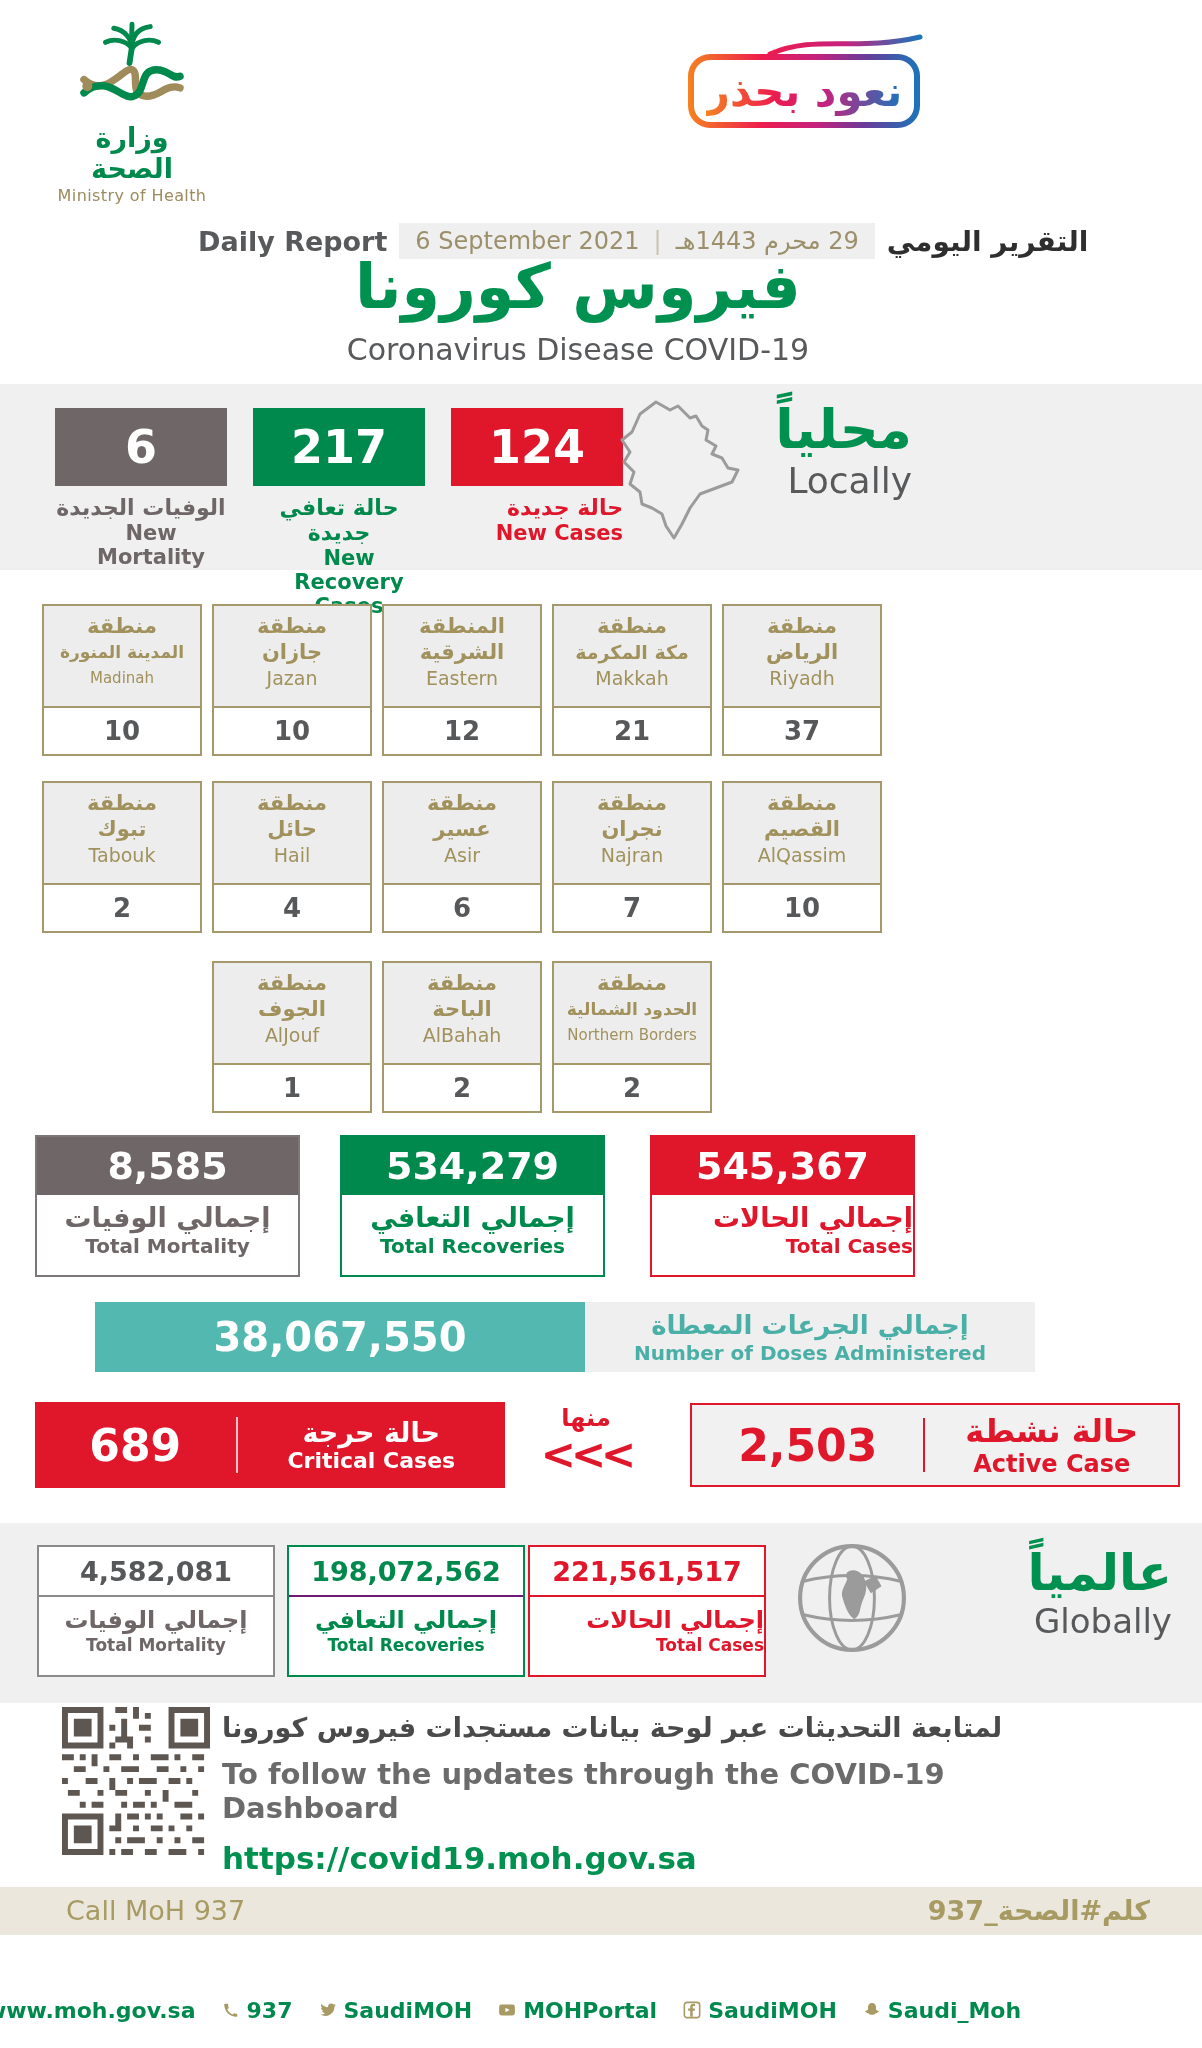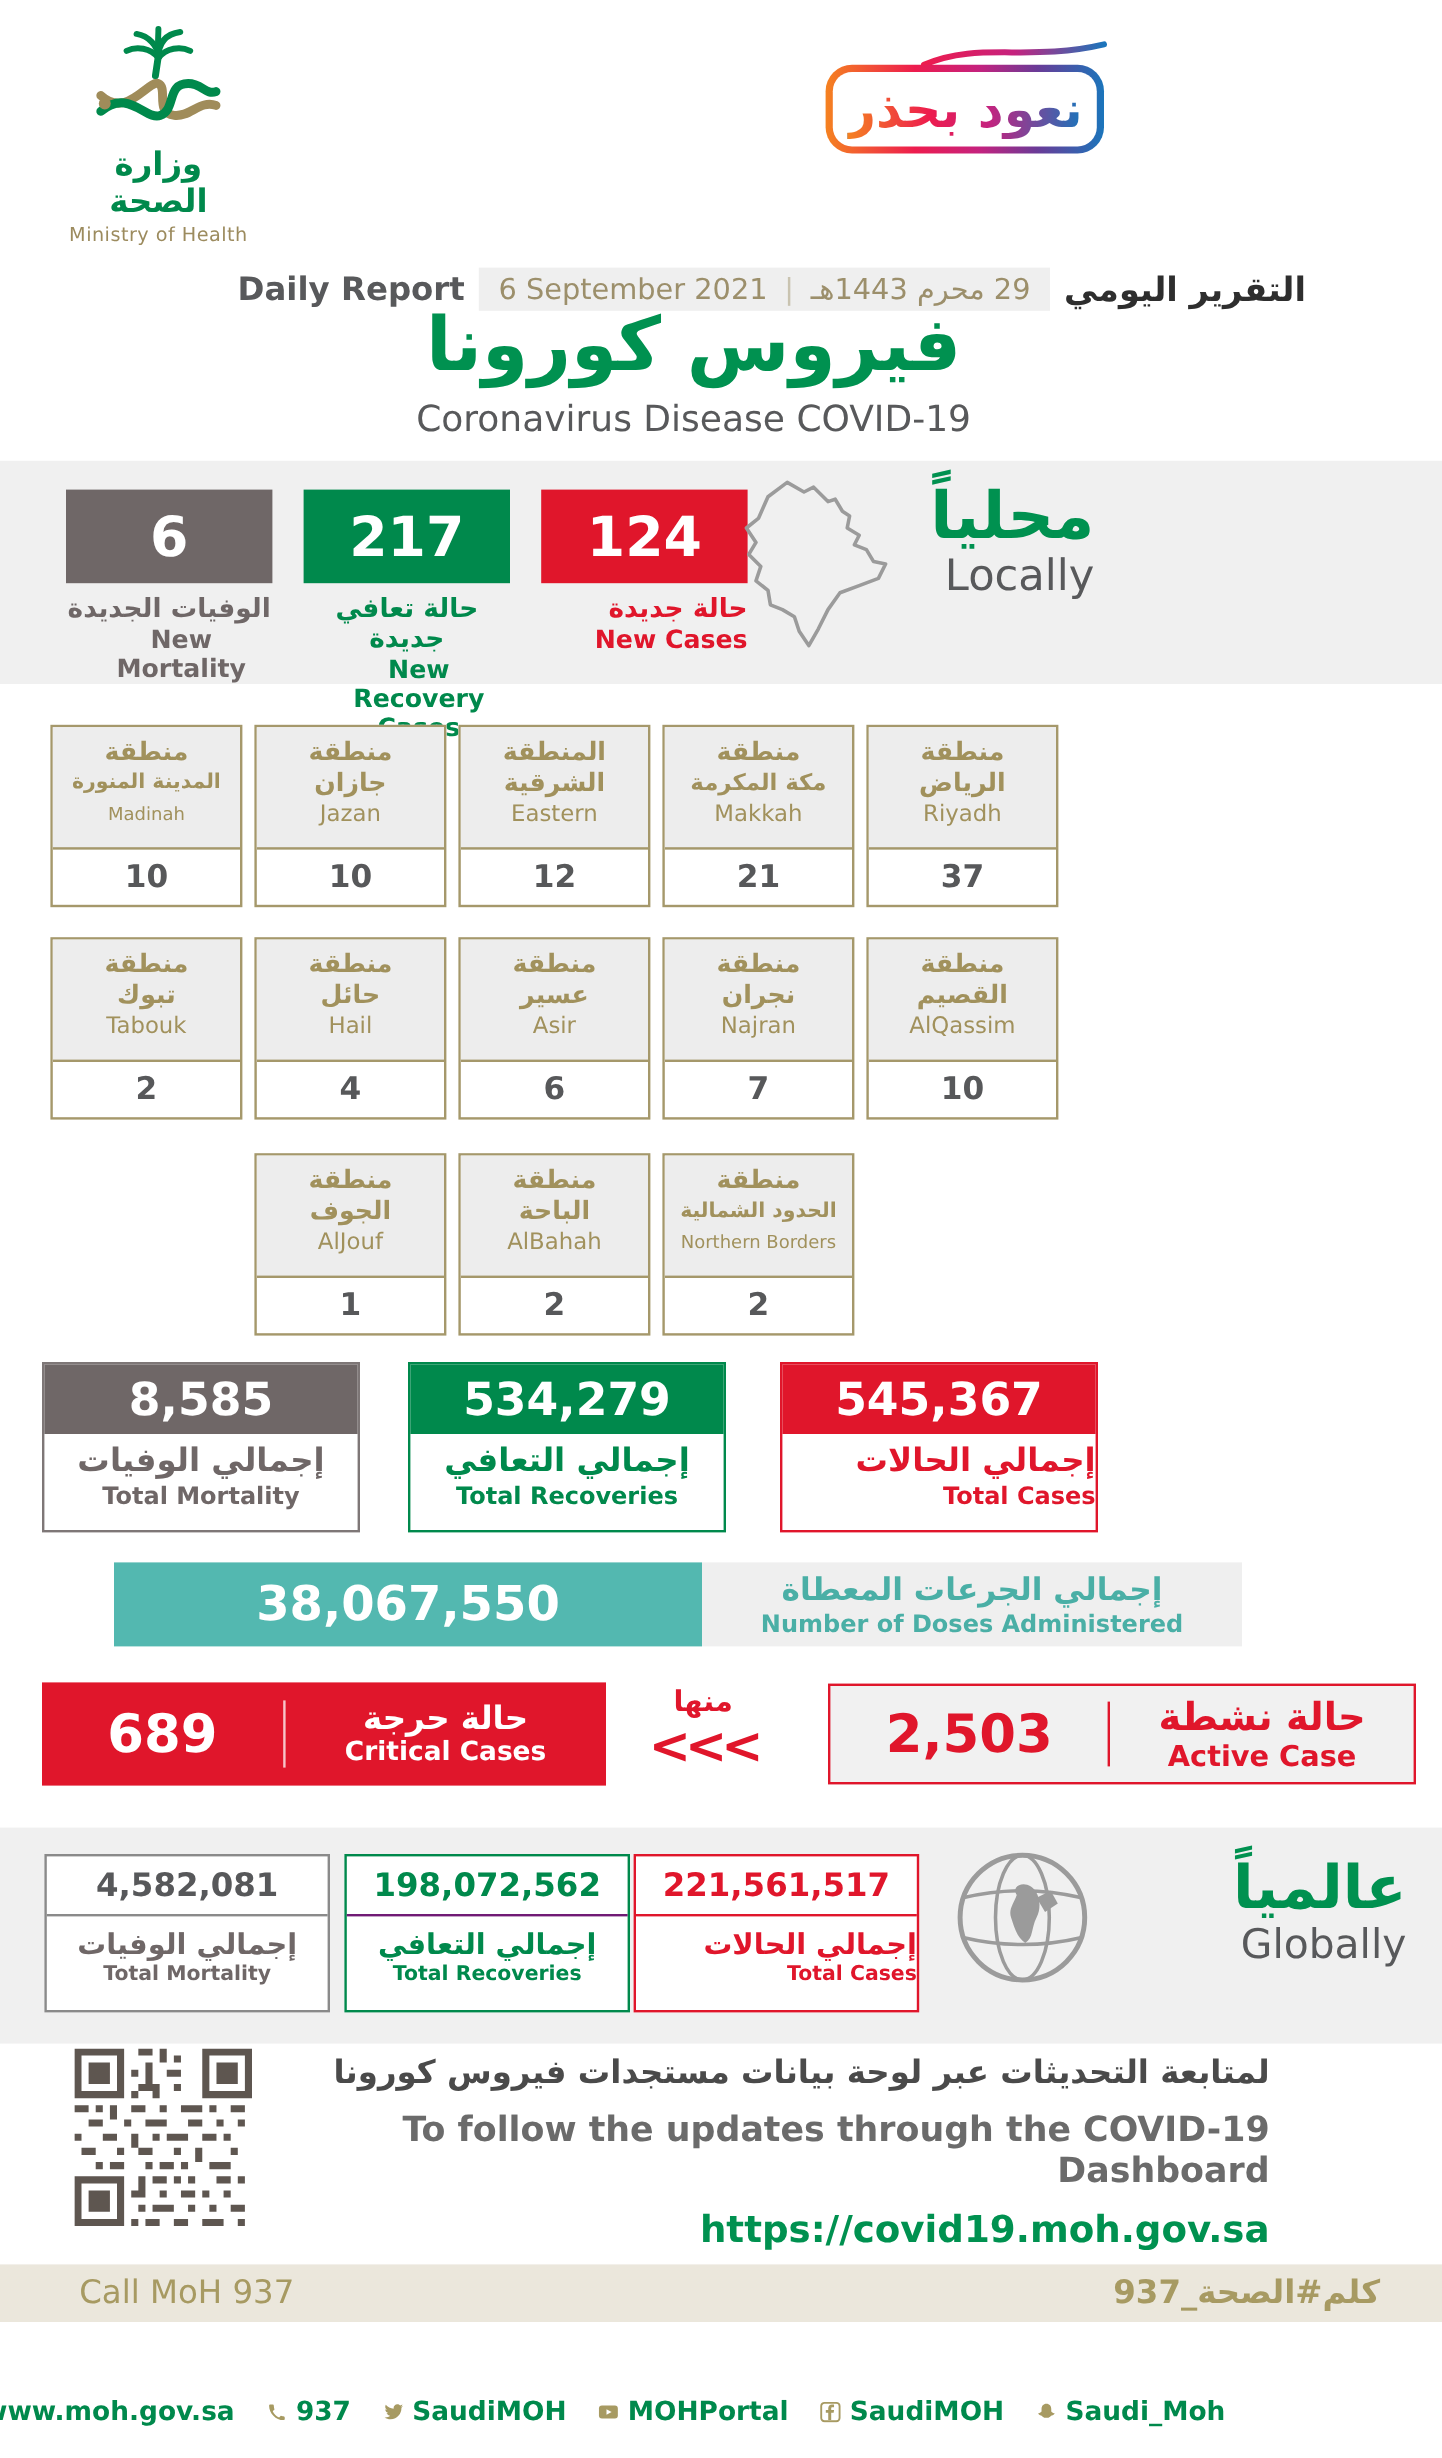--- a/index.html
+++ b/index.html
@@ -91,21 +91,21 @@
   .gcard.red { border:2px solid #E0162B; } .gcard.red .gnum { color:#E0162B; border-bottom:2px solid #E0162B; }
   .glar { font-size:24px; font-weight:bold; margin-top:9px; }
   .glen { font-size:17px; font-weight:bold; margin-top:1px; }
   .globe-icon { position:absolute; left:793px; top:12px; width:118px; height:126px; }
   .globally-label { position:absolute; right:30px; top:22px; width:260px; text-align:right; }
   .globally-ar { font-size:50px; font-weight:bold; color:#009150; line-height:56px; }
   .globally-en { font-size:34px; color:#58595B; }
 
   
   .qr { position:absolute; left:62px; top:1707px; width:148px; height:148px; }
-  .dash-texts { position:absolute; left:222px; top:1712px; width:836px; text-align:right; }
+  .dash-texts { position:absolute; left:222px; top:1712px; width:836px; text-align:left; }
   .dash-ar { font-size:27px; font-weight:bold; color:#4A4A4A; }
   .dash-en { font-size:29px; font-weight:bold; color:#6B6B6B; margin-top:14px; }
   .dash-url { font-size:31px; font-weight:bold; color:#009150; margin-top:15px; }
 
   
   .callbar { position:absolute; top:1887px; left:0; width:1202px; height:48px; background:#EBE7DC; }
   .call-left { position:absolute; left:66px; top:0; line-height:48px; font-size:27px; color:#A79A62; }
   .call-right { position:absolute; right:52px; top:0; line-height:48px; font-size:27px; font-weight:bold; color:#A79A62; }
   .footer { position:absolute; top:1990px; left:0; width:982px; display:flex; align-items:center; justify-content:center; gap:13px; height:40px; }
   .fitem { display:flex; align-items:center; gap:7px; }

